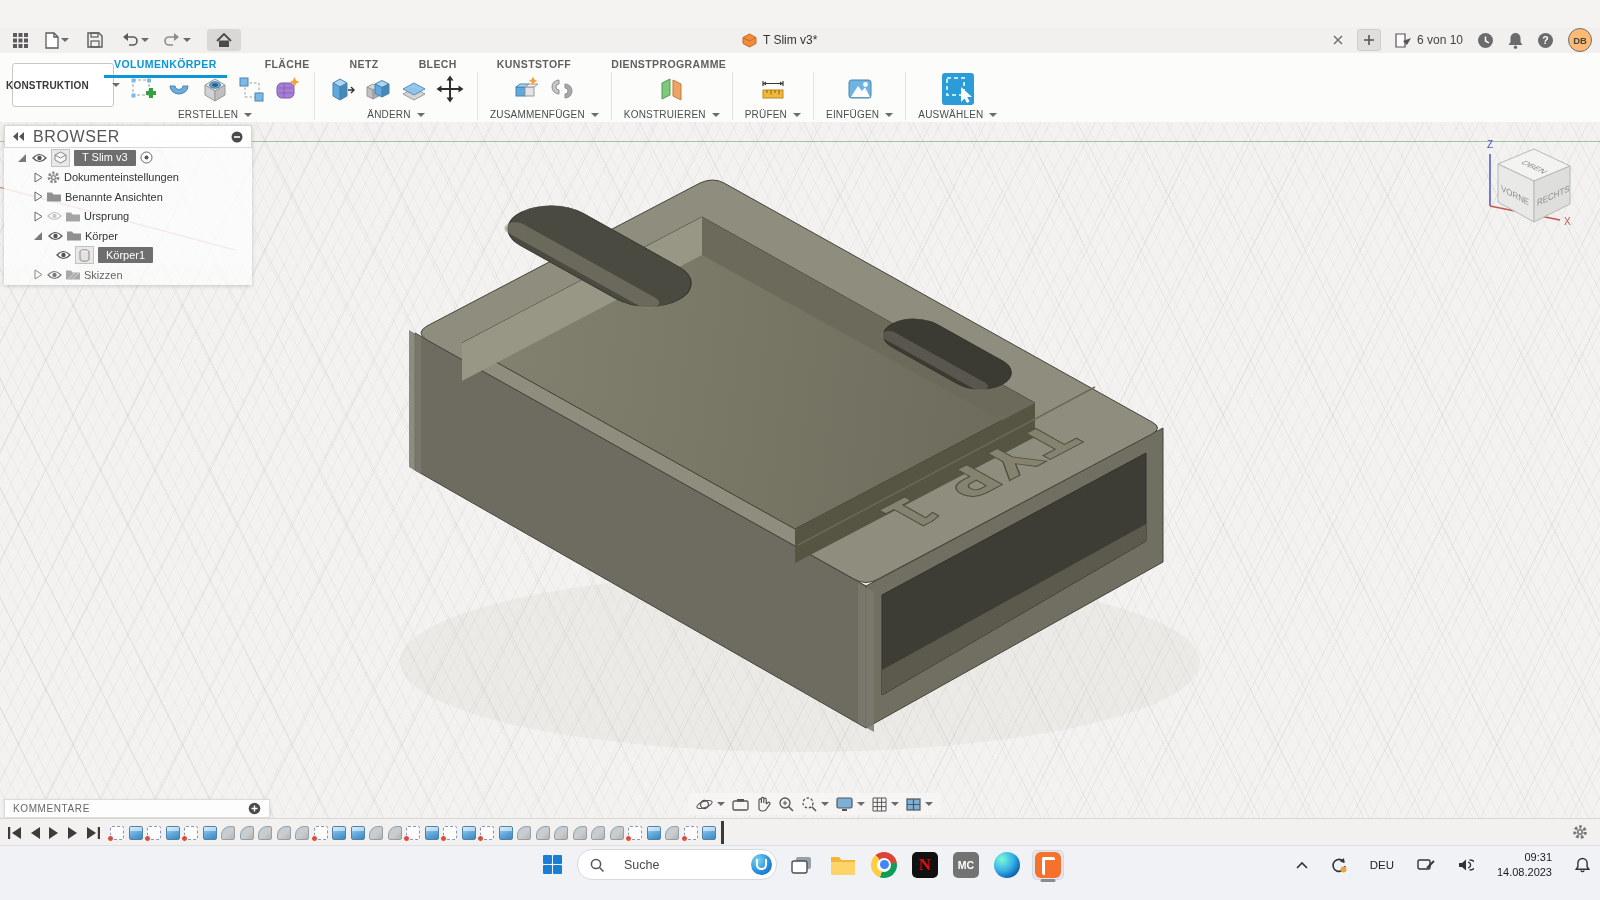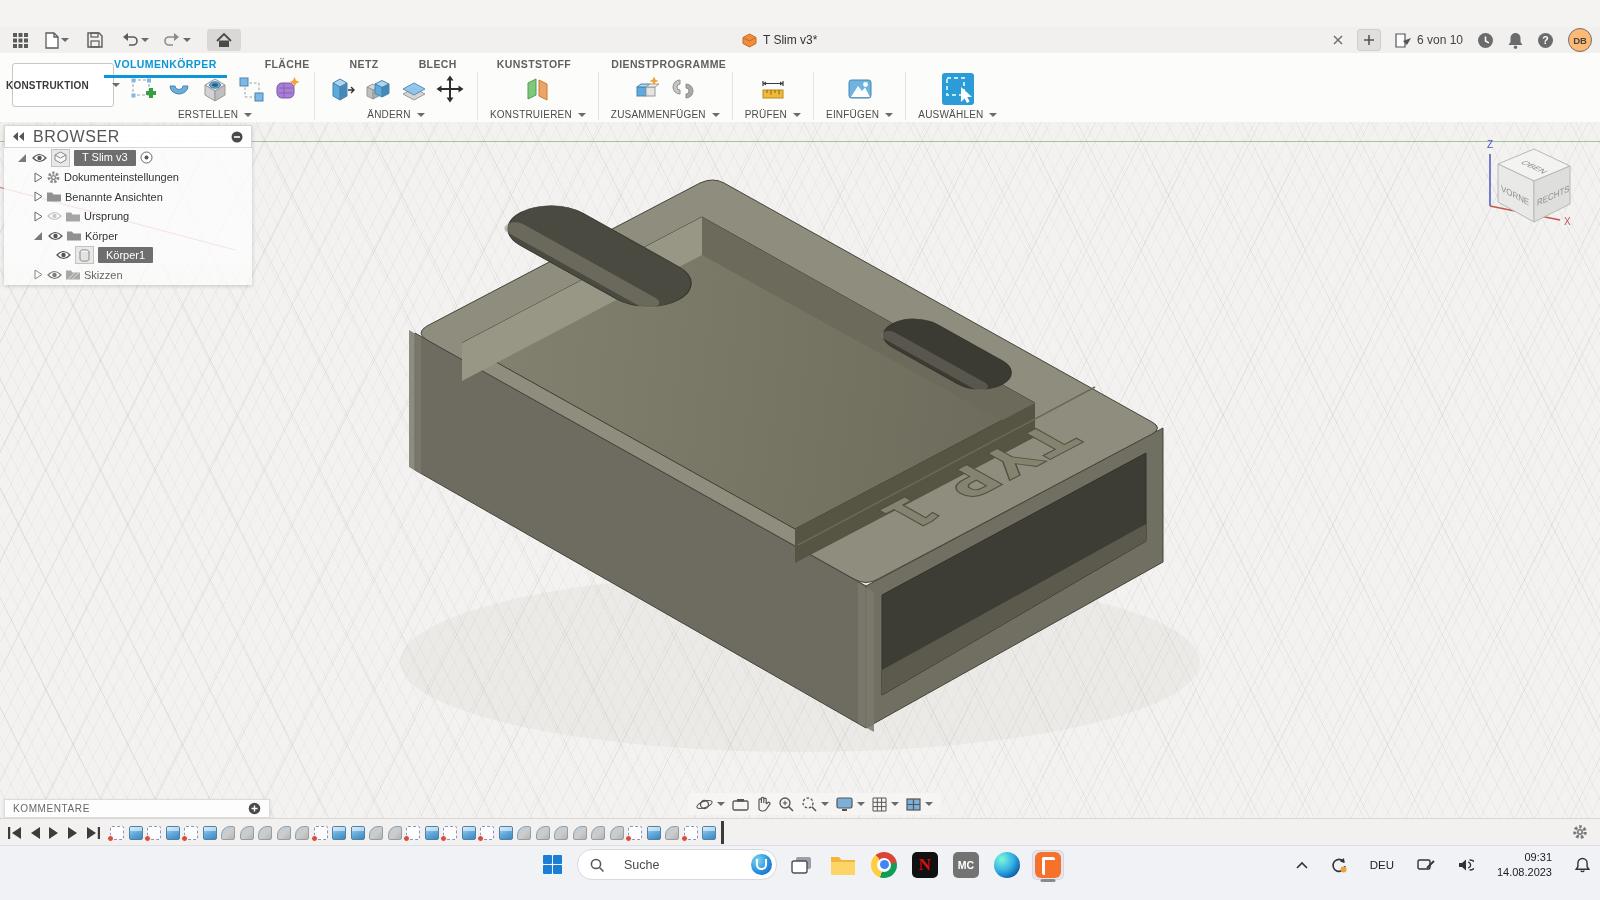--- a/index.html
+++ b/index.html
@@ -314,51 +314,51 @@
         <div class="rib-label">
             <span>ÄNDERN</span>
             <span class="caret-dn"></span>
           </div>
       </div>
 
       <div class="rib-group">
         <div class="rib-icons">
           <span class="rico">
               <svg width="28" height="28">
-                <polygon points="4,8 12,4 12,20 4,24" fill="#7dc87d" stroke="#4e9e4e"></polygon>
-                <polygon points="15,5 23,9 23,25 15,21" fill="#eba566" stroke="#c77a35"></polygon>
-              </svg>
-            </span>
-        </div>
-        <div class="rib-label">
-            <span>KONSTRUIEREN</span>
-            <span class="caret-dn"></span>
-          </div>
-      </div>
-
-      <div class="rib-group">
-        <div class="rib-icons">
-          <span class="rico">
-              <svg width="28" height="28">
                 <rect x="4" y="12" width="9" height="9" fill="#5ea9dd" stroke="#4a86ad"></rect>
                 <rect x="13" y="12" width="9" height="9" fill="#e4e4e4" stroke="#9a9a9a"></rect>
                 <polygon points="4,12 8,9 17,9 13,12" fill="#aed5f2" stroke="#4a86ad"></polygon>
                 <polygon points="13,12 17,9 26,9 22,12" fill="#f2f2f2" stroke="#9a9a9a"></polygon>
                 <path d="M21,1.5 l1.4,3 3,1.4 -3,1.4 -1.4,3 -1.4,-3 -3,-1.4 3,-1.4 z" fill="#f2a33c"></path>
               </svg>
             </span>
           <span class="rico">
               <svg width="28" height="28">
                 <path d="M11,5 a7,7 0 1 0 0,14 v-4 a3,3 0 1 1 0,-6 z" fill="#c7c7c7" stroke="#8f8f8f"></path>
                 <path d="M17,9 a7,7 0 1 1 0,14 v-4 a3,3 0 1 0 0,-6 z" fill="#a9a9a9" stroke="#8f8f8f"></path>
               </svg>
             </span>
         </div>
         <div class="rib-label">
             <span>ZUSAMMENFÜGEN</span>
+            <span class="caret-dn"></span>
+          </div>
+      </div>
+
+      <div class="rib-group">
+        <div class="rib-icons">
+          <span class="rico">
+              <svg width="28" height="28">
+                <polygon points="4,8 12,4 12,20 4,24" fill="#7dc87d" stroke="#4e9e4e"></polygon>
+                <polygon points="15,5 23,9 23,25 15,21" fill="#eba566" stroke="#c77a35"></polygon>
+              </svg>
+            </span>
+        </div>
+        <div class="rib-label">
+            <span>KONSTRUIEREN</span>
             <span class="caret-dn"></span>
           </div>
       </div>
 
       <div class="rib-group">
         <div class="rib-icons">
           <span class="rico">
               <svg width="28" height="28">
                 <path d="M4,6 V11 M24,6 V11 M4,8.5 H24" stroke="#3a3a3a" fill="none" stroke-width="1.2"></path>
                 <path d="M4,8.5 l3,-2 v4 z M24,8.5 l-3,-2 v4 z" fill="#3a3a3a"></path>

